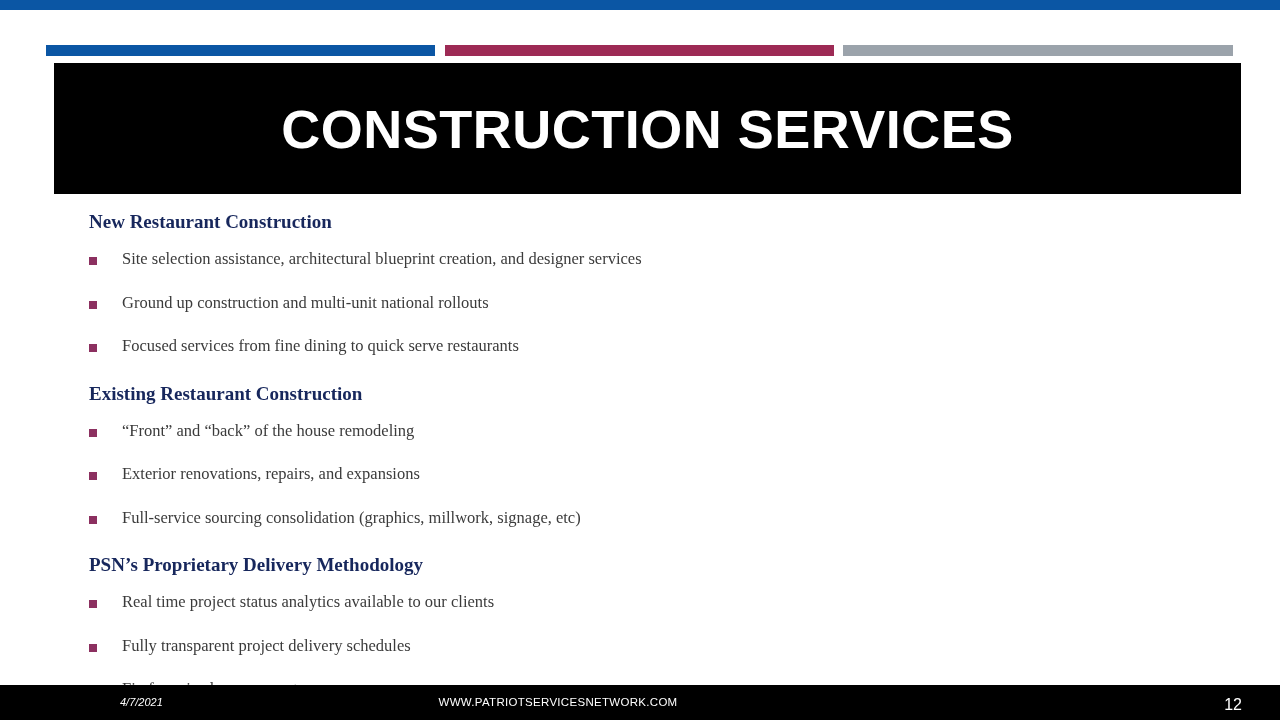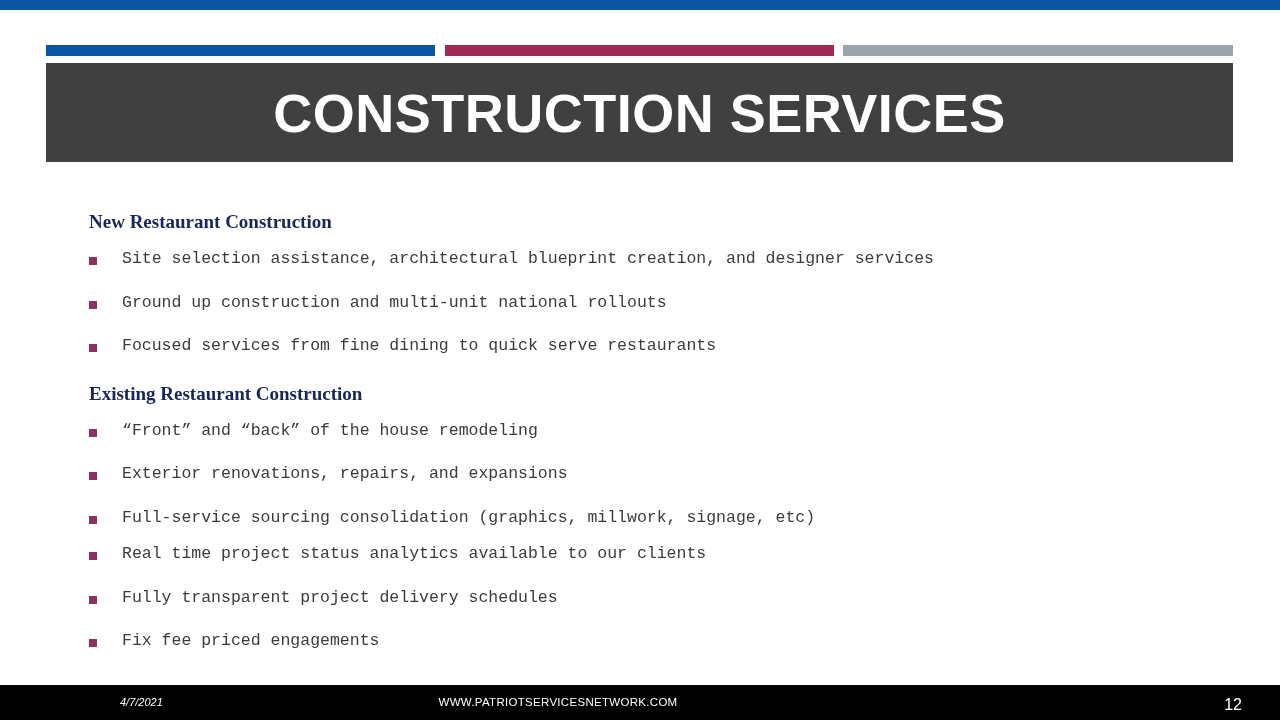--- a/index.html
+++ b/index.html
@@ -38,25 +38,25 @@
     top: 0;
     height: 11px;
   }
   .accent-bar.blue  { left: 0px;   width: 389px; background: #0b56a4; }
   .accent-bar.red   { left: 399px; width: 389px; background: #9d2a55; }
   .accent-bar.gray  { left: 797px; width: 390px; background: #9ba3ab; }
 
   
   .title-banner {
     position: absolute;
-    left: 46px;
+    left: 54px;
     top: 63px;
     width: 1187px;
-    height: 99px;
-    background: #404040;
+    height: 131px;
+    background: #000000;
     display: flex;
     align-items: center;
     justify-content: center;
   }
   .title-text {
     color: #ffffff;
     font-size: 54px;
     font-weight: bold;
     letter-spacing: 0.5px;
     line-height: 1;
@@ -86,21 +86,21 @@
   .bullet-list {
     list-style: none;
     margin: 0;
     padding: 0;
   }
   .bullet-item {
     position: relative;
     padding-left: 122px;
     color: #3b3b3b;
     font-size: 16.5px;
-    font-family: Liberation Mono, monospace;
+    font-family: Liberation Serif, serif;
     line-height: 1;
   }
   .bullet-marker {
     position: absolute;
     left: 89px;
     top: 6px;
     width: 8px;
     height: 8px;
     background: #8c3060;
   }
@@ -198,20 +198,21 @@
         <span>Exterior renovations, repairs, and expansions</span>
       </li>
       <li class="bullet-item">
         <span class="bullet-marker"></span>
         <span>Full-service sourcing consolidation (graphics, millwork, signage, etc)</span>
       </li>
     </ul>
   </div>
 
   <div class="section sec-3">
+    <h2 class="section-heading">PSN’s Proprietary Delivery Methodology</h2>
     <ul class="bullet-list">
       <li class="bullet-item">
         <span class="bullet-marker"></span>
         <span>Real time project status analytics available to our clients</span>
       </li>
       <li class="bullet-item">
         <span class="bullet-marker"></span>
         <span>Fully transparent project delivery schedules</span>
       </li>
       <li class="bullet-item">

